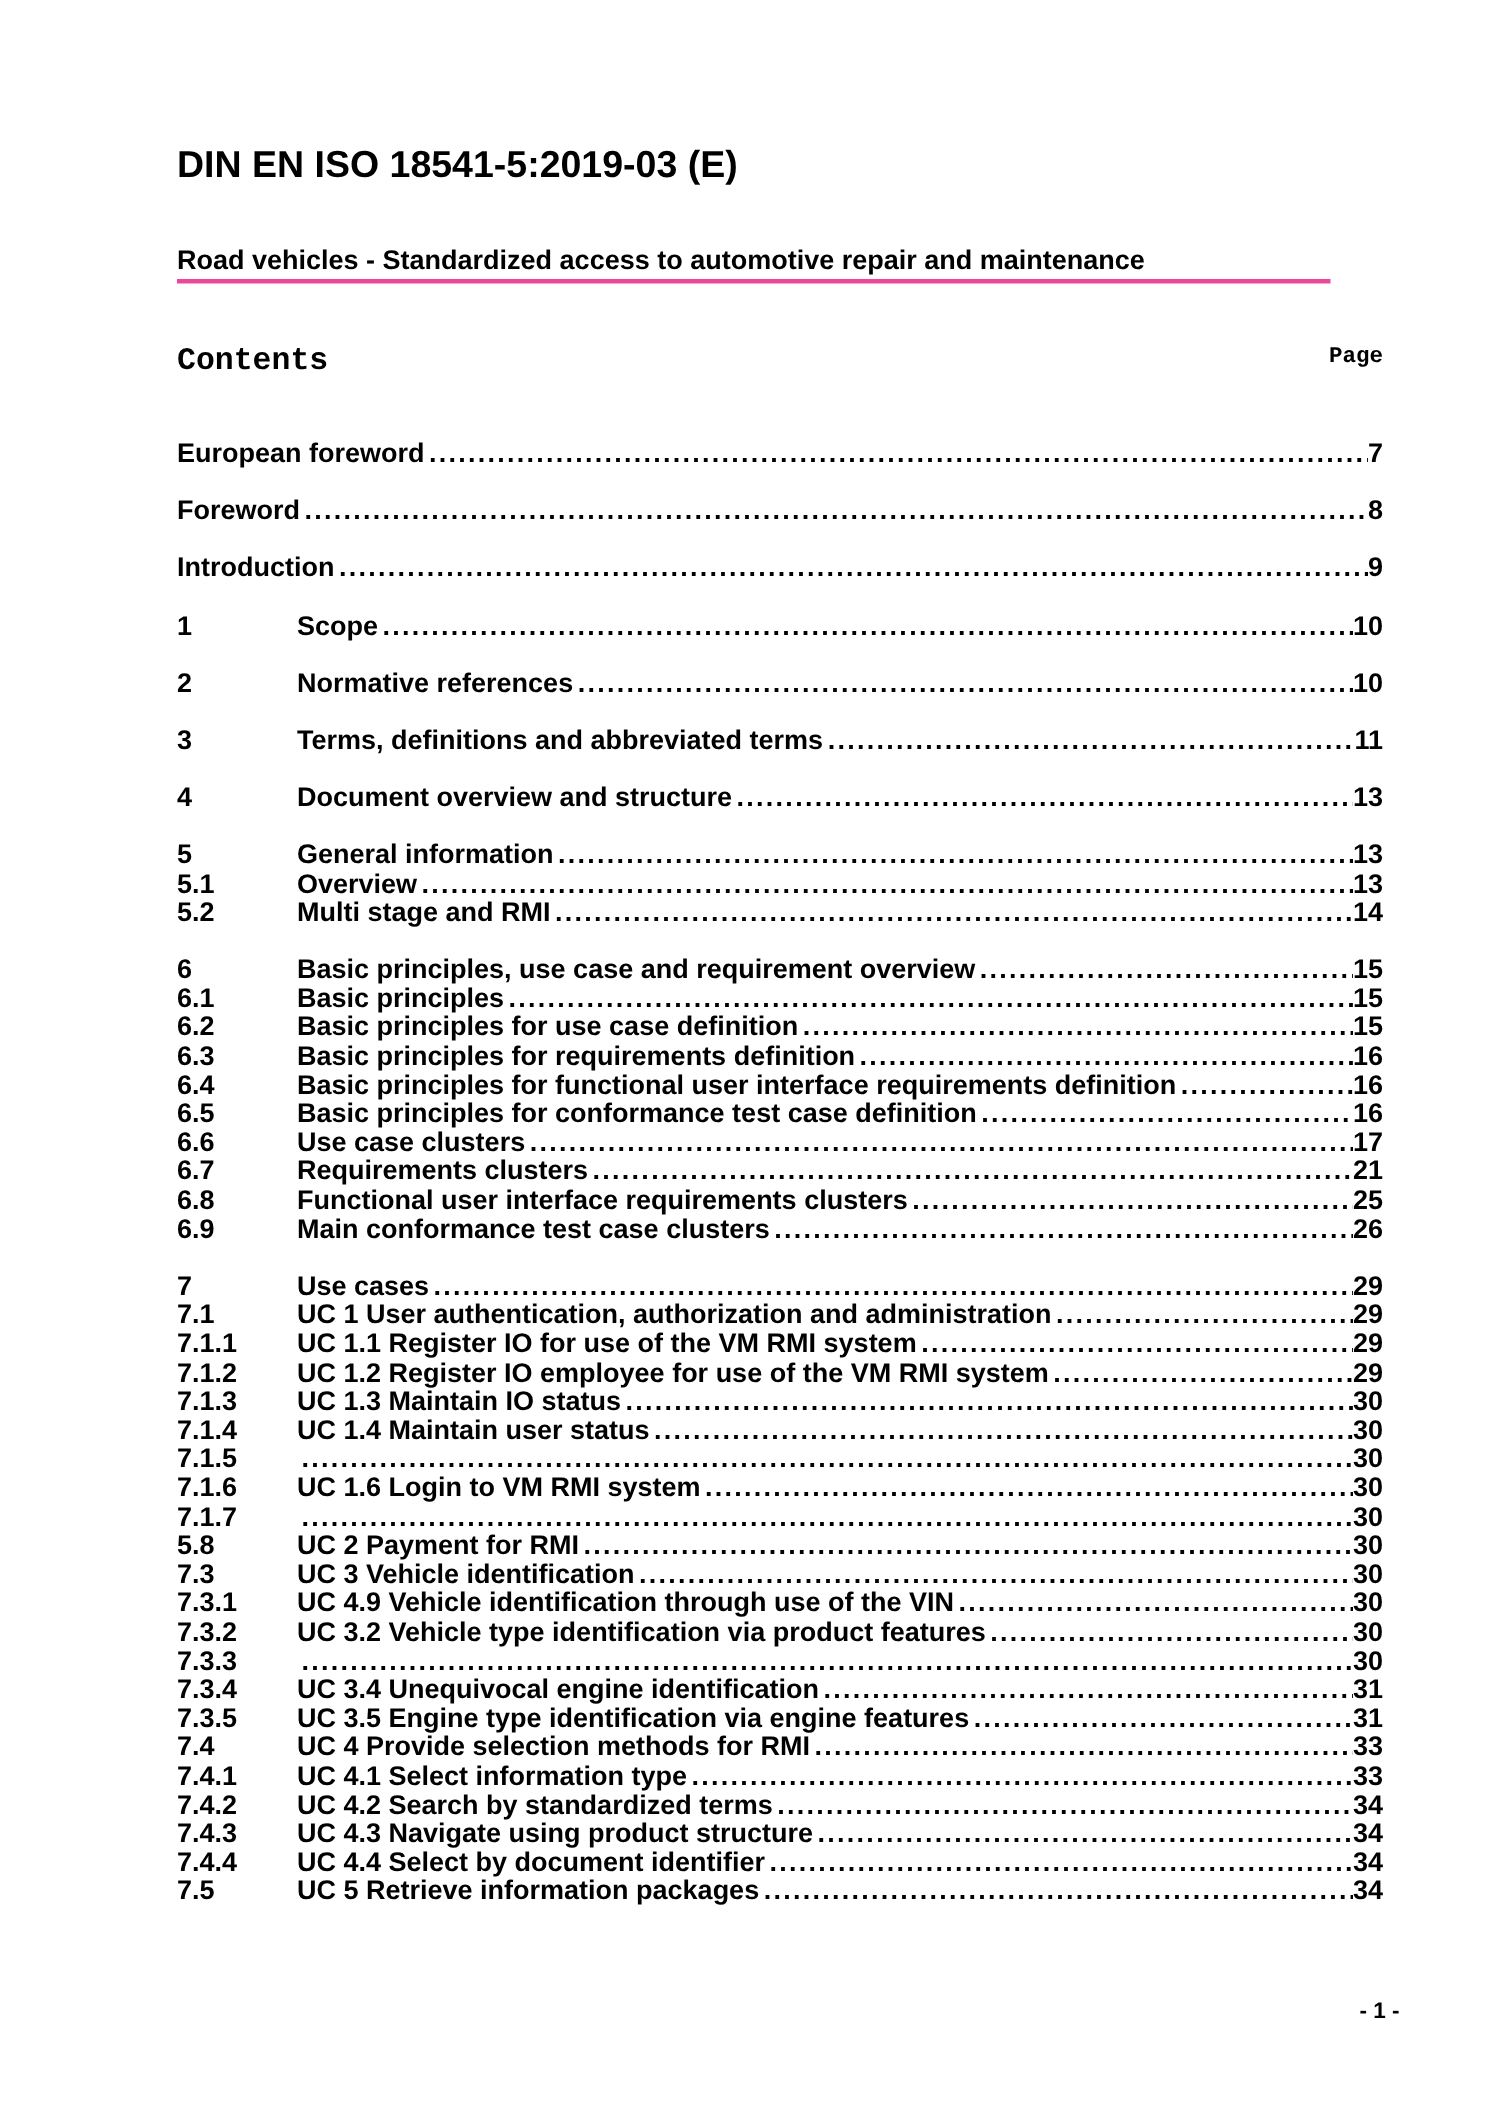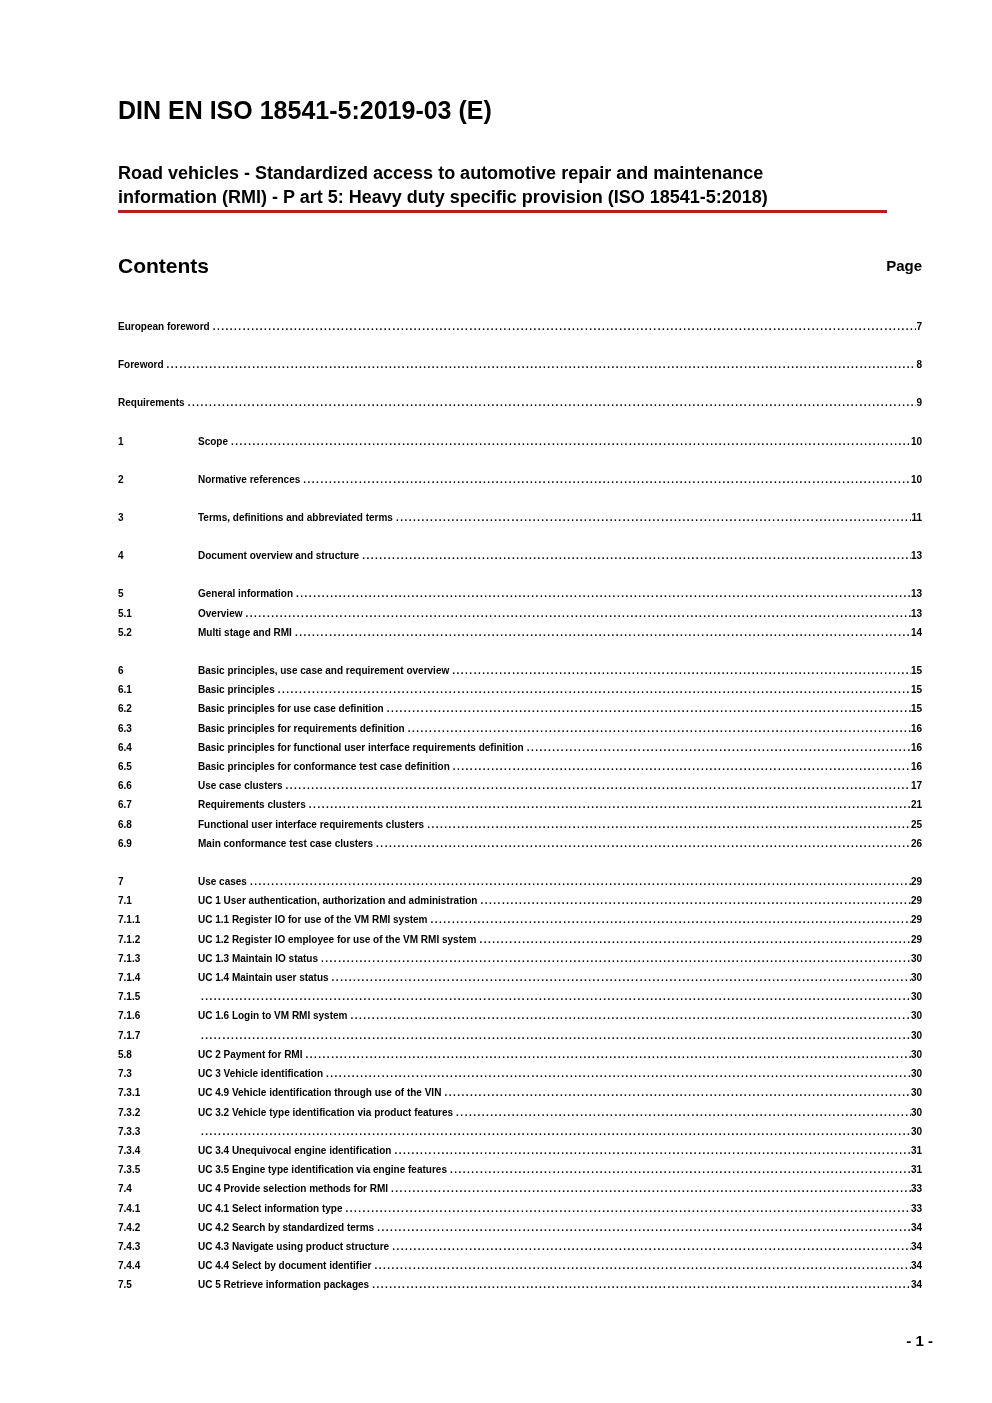--- a/index.html
+++ b/index.html
@@ -23,42 +23,43 @@
   }
   .doc-designation {
     font-size: 25px;
     line-height: 30px;
     white-space: nowrap;
   }
   .doc-subtitle {
     margin-top: 36px;
     font-size: 18px;
     line-height: 24px;
-    border-bottom: 3px solid #b91c1c;
+    border-bottom: 3px solid #ec4899;
     padding-bottom: 1px;
   }
   .doc-subtitle div { white-space: nowrap; }
   .contents-head {
     margin-top: 40px;
     width: 804px;
     display: flex;
     justify-content: space-between;
-    align-items: center;
+    align-items: flex-start;
+    font-family: Liberation Mono, monospace;
   }
   .contents-title { font-size: 21px; line-height: 25px; }
   .page-col-label { font-size: 15px; }
   .toc {
     margin-top: 39px;
     width: 804px;
   }
   .toc-group + .toc-group { margin-top: 19px; }
   .toc-row {
     display: flex;
     align-items: baseline;
-    font-size: 10px;
+    font-size: 18px;
     line-height: 19.2px;
   }
   .toc-num { flex: 0 0 80px; white-space: nowrap; }
   .toc-title { flex: 0 1 auto; white-space: nowrap; }
   .toc-dots {
     flex: 1 1 0;
     min-width: 0;
     overflow: hidden;
     white-space: nowrap;
     margin-left: 3px;
@@ -77,21 +78,20 @@
 </style>
 </head>
 <body>
 
 <div class="page">
 
   <div class="doc-designation">DIN EN ISO 18541-5:2019-03 (E)</div>
 
   <div class="doc-subtitle">
     <div>Road vehicles - Standardized access to automotive repair and maintenance</div>
-    <div>information (RMI) - P art 5: Heavy duty specific provision (ISO 18541-5:2018)</div>
   </div>
 
   <div class="contents-head">
     <span class="contents-title">Contents</span>
     <span class="page-col-label">Page</span>
   </div>
 
   <div class="toc">
 
     <div class="toc-group">
@@ -105,21 +105,21 @@
     <div class="toc-group">
       <div class="toc-row">
         <span class="toc-title">Foreword</span>
         <span class="toc-dots"></span>
         <span class="toc-page">8</span>
       </div>
     </div>
 
     <div class="toc-group">
       <div class="toc-row">
-        <span class="toc-title">Requirements</span>
+        <span class="toc-title">Introduction</span>
         <span class="toc-dots"></span>
         <span class="toc-page">9</span>
       </div>
     </div>
 
     <div class="toc-group">
       <div class="toc-row">
         <span class="toc-num">1</span>
         <span class="toc-title">Scope</span>
         <span class="toc-dots"></span>

